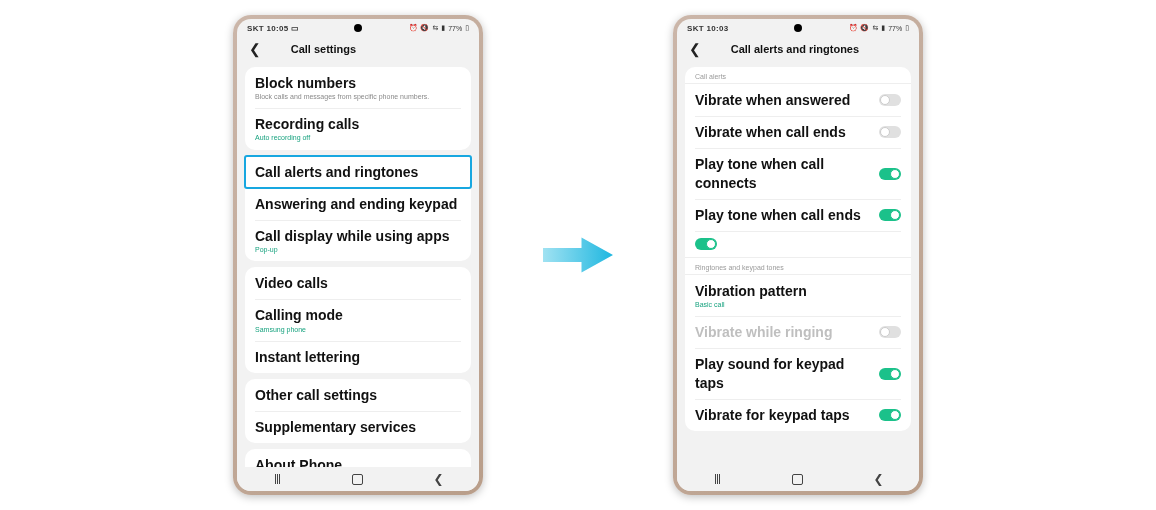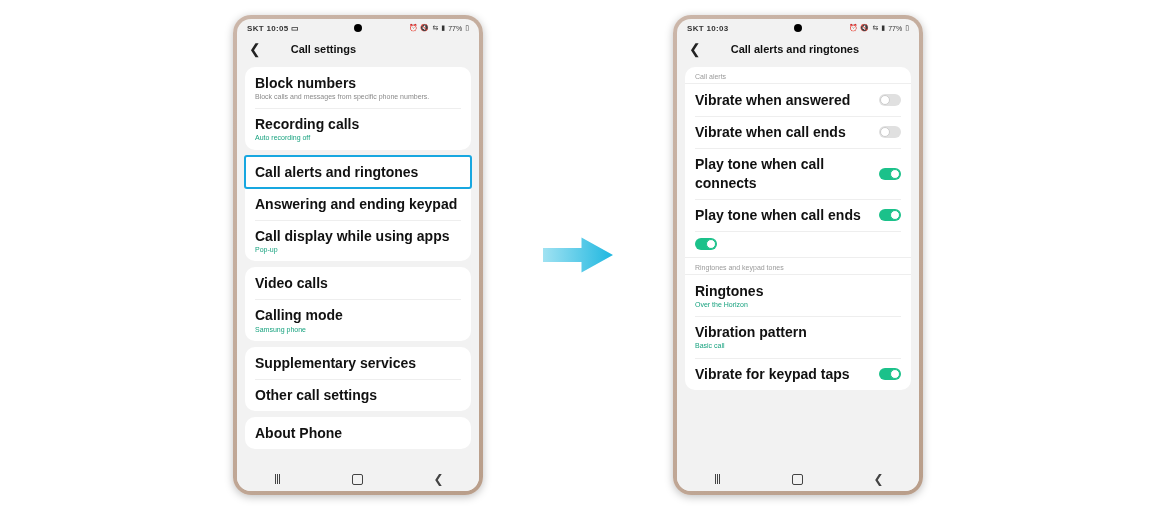--- a/index.html
+++ b/index.html
@@ -247,28 +247,31 @@
         </div>
 
         <div class="card">
           <div class="row">
             <div class="title">Video calls</div>
           </div>
           <div class="row">
             <div class="title">Calling mode</div>
             <div class="sub green">Samsung phone</div>
           </div>
-        </div>
-
-        <div class="card">
+          <div class="row">
+            <div class="title">Instant lettering</div>
+          </div>
+        </div>
+
+        <div class="card">
+          <div class="row">
+            <div class="title">Other call settings</div>
+          </div>
           <div class="row">
             <div class="title">Supplementary services</div>
-          </div>
-          <div class="row">
-            <div class="title">Other call settings</div>
           </div>
         </div>
 
         <div class="card">
           <div class="row">
             <div class="title">About Phone</div>
           </div>
         </div>
 
       </div>
@@ -364,28 +367,40 @@
           </div>
           <div class="row toggle">
             <div class="switch on">
                 <div class="knob"></div>
               </div>
           </div>
 
           <div class="section-label secondary">Ringtones and keypad tones</div>
 
           <div class="row">
-            <div class="title">Ringtones</div>
-            <div class="sub green">Over the Horizon</div>
-          </div>
-          <div class="row">
             <div class="title">Vibration pattern</div>
             <div class="sub green">Basic call</div>
           </div>
 
+          <div class="row toggle disabled">
+            <div class="labels">
+                <div class="title">Vibrate while ringing</div>
+              </div>
+            <div class="switch off">
+                <div class="knob"></div>
+              </div>
+          </div>
+          <div class="row toggle">
+            <div class="labels">
+                <div class="title">Play sound for keypad taps</div>
+              </div>
+            <div class="switch on">
+                <div class="knob"></div>
+              </div>
+          </div>
           <div class="row toggle">
             <div class="labels">
                 <div class="title">Vibrate for keypad taps</div>
               </div>
             <div class="switch on">
                 <div class="knob"></div>
               </div>
           </div>
         </div>
 

